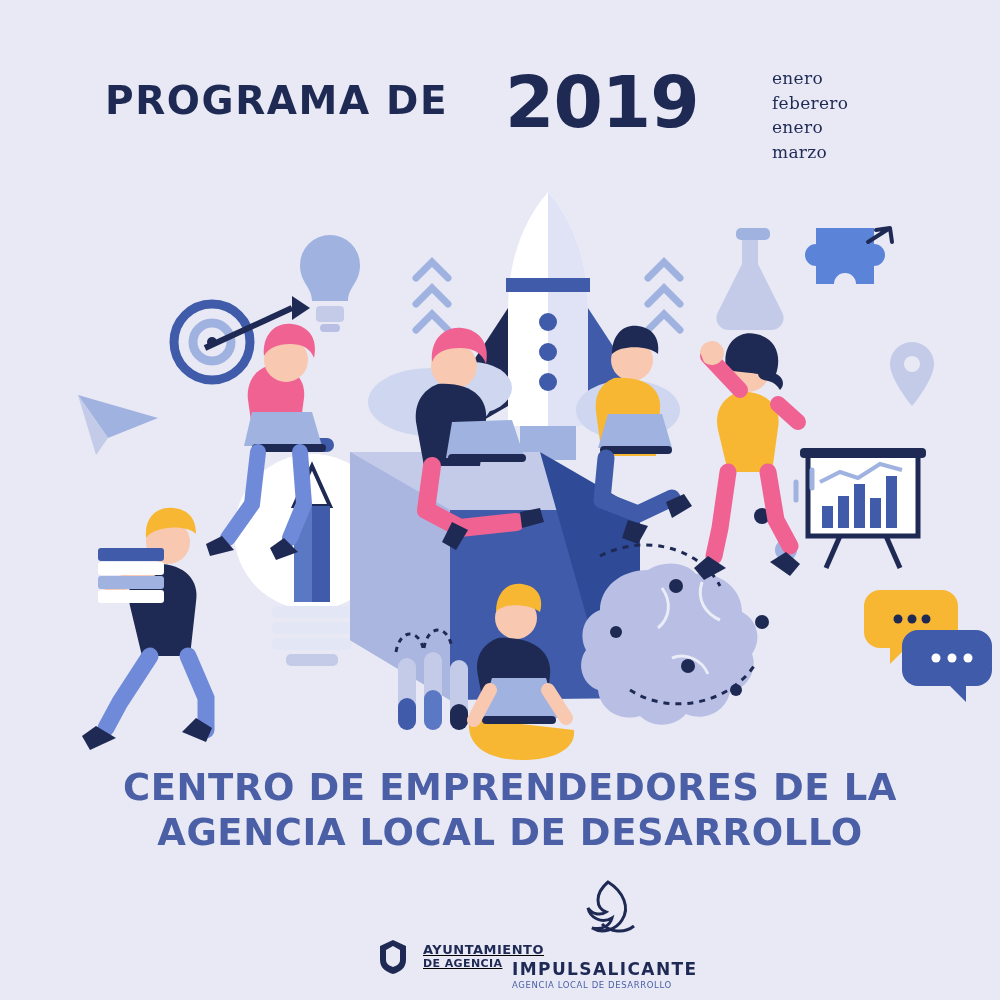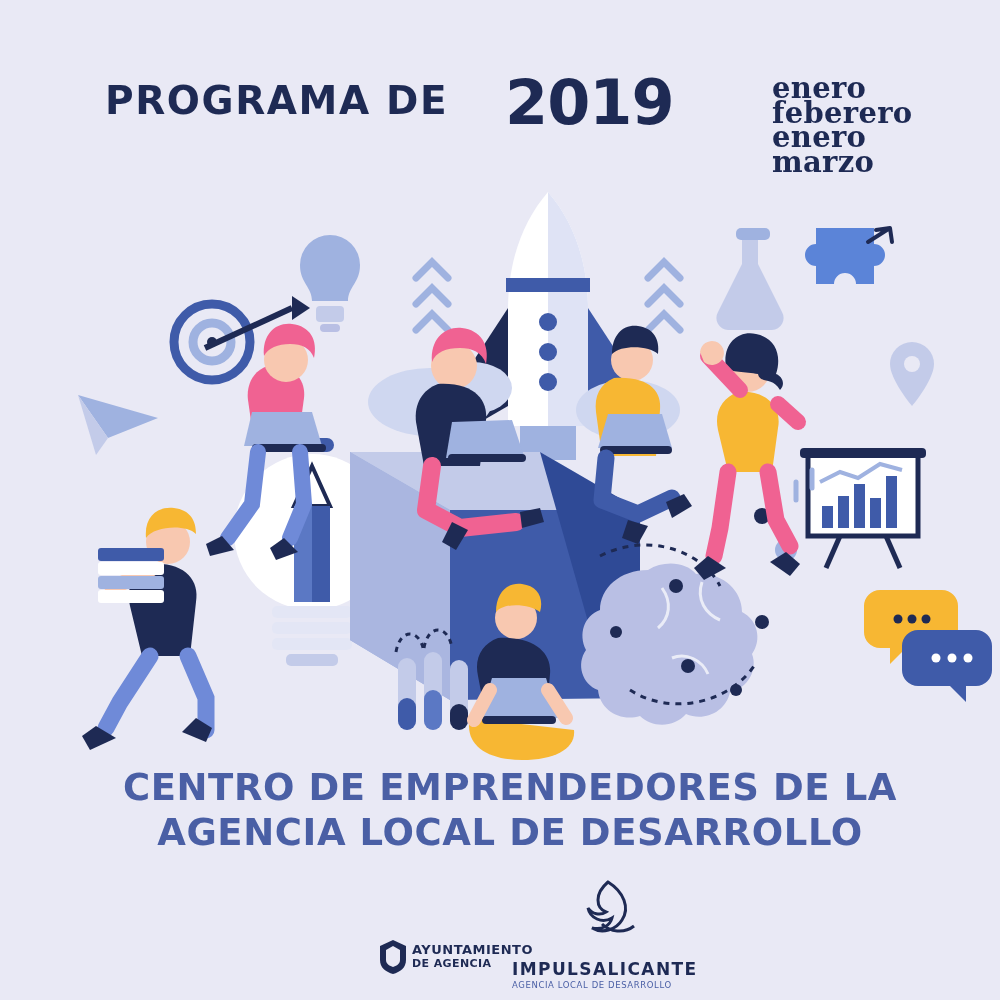--- a/index.html
+++ b/index.html
@@ -23,32 +23,31 @@
     line-height:46px;
     letter-spacing:1.6px;
     text-align:left;
   }
   .title-left .l2{display:block;}
   .year{
     position:absolute;left:505px;top:22px;
     font-family:"DejaVu Sans", sans-serif;
     font-weight:bold;
     color:#1e2a54;
-    font-size:62px;
+    font-size:71px;
     line-height:93px;
     letter-spacing:-1px;
   }
   .months{
-    position:absolute;left:772px;top:42px;
+    position:absolute;left:772px;top:32px;
     font-family:"DejaVu Serif", serif;
     color:#1e2a54;
-    font-size:29px;
+    font-size:17px;
     line-height:24.5px;
     letter-spacing:.3px;
-    font-weight:bold;
   }
   .months span{display:block;}
 
   
   .illus{position:absolute;left:0;top:170px;width:1000px;height:590px;}
 
   
   .subtitle{
     position:absolute;left:0;top:765px;width:1000px;
     text-align:center;
@@ -57,21 +56,21 @@
     color:#4a5fa5;
     font-size:37px;
     line-height:45px;
     letter-spacing:.6px;
   }
   .subtitle span{display:block;padding-left:20px;}
 
   
   .logos{position:absolute;left:0;top:880px;width:1000px;height:110px;}
   .impulsa-mark{position:absolute;left:578px;top:0px;}
-  .ayto{position:absolute;left:378px;top:58px;display:flex;align-items:center;gap:4px;}
+  .ayto{position:absolute;left:378px;top:58px;display:flex;align-items:center;gap:15px;text-decoration:underline;}
   .ayto-text{
     font-family:"DejaVu Sans", sans-serif;font-weight:bold;color:#1e2a54;
     font-size:13px;line-height:14px;letter-spacing:.5px;
   }
   .ayto-text .s2{font-size:11px;letter-spacing:.4px;display:block;}
   .impulsa{position:absolute;left:512px;top:58px;margin-top:22px;}
   .impulsa-name{
     font-family:"DejaVu Sans", sans-serif;font-weight:bold;color:#1e2a54;
     font-size:17px;letter-spacing:1.4px;line-height:19px;
   }

